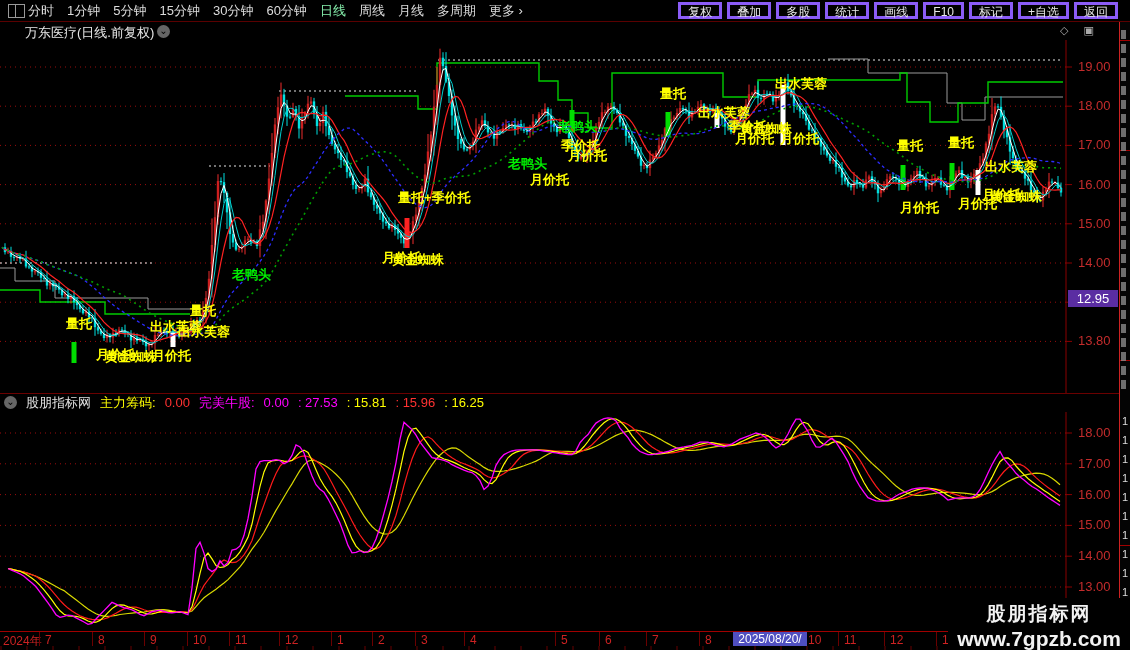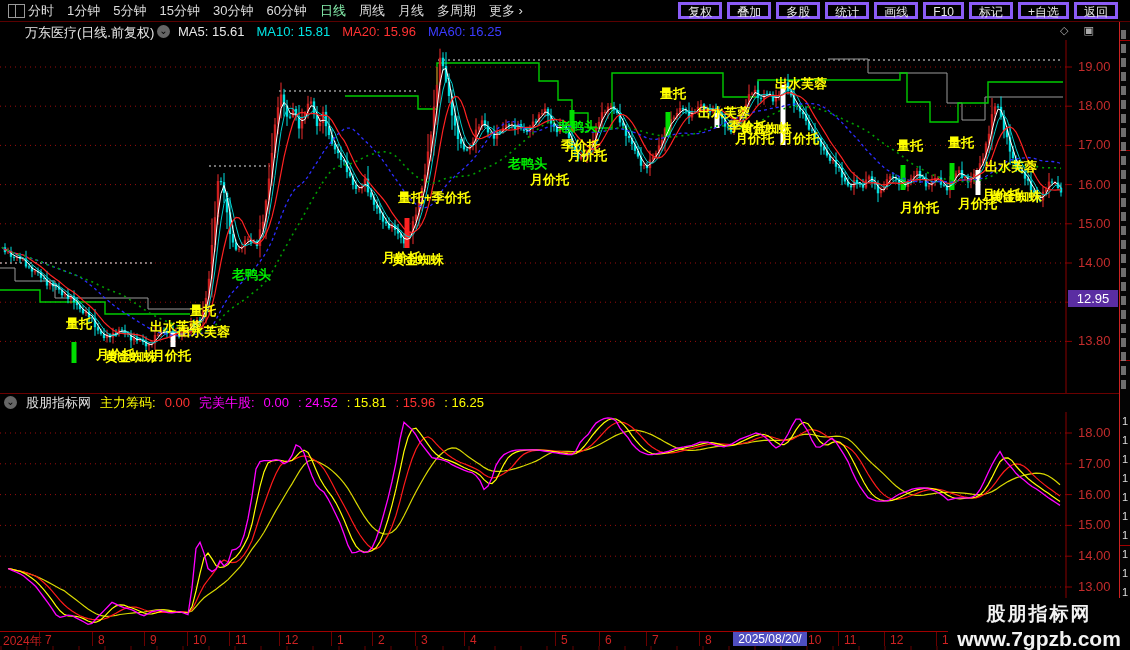--- a/index.html
+++ b/index.html
@@ -77,26 +77,20 @@
         <span class="tbtn">F10</span>
         <span class="tbtn">标记</span>
         <span class="tbtn">+自选</span>
         <span class="tbtn">返回</span>
       </div>
   </div>
 
   <div id="titlebar" class="abs">
     <span id="stock-title" class="abs">万东医疗(日线.前复权)</span>
     <span id="title-chevron" class="abs">⌄</span>
-    <span id="ma-row" class="abs">
-        <span style="color: rgb(232, 232, 232);">MA5: 15.61</span>
-        <span style="color: rgb(0, 229, 229);">MA10: 15.81</span>
-        <span style="color: rgb(255, 50, 50);">MA20: 15.96</span>
-        <span style="color: rgb(59, 59, 255);">MA60: 16.25</span>
-      </span>
     <span id="title-icons" class="abs">◇ ▣</span>
   </div>
 
   <svg id="mainsvg" width="1130" height="353" style="top:40px">
       <defs>
         <clipPath id="clipMain">
           <rect x="0" y="0" width="1066" height="353"></rect>
         </clipPath>
       </defs>
       <line x1="0" y1="27" x2="1066" y2="27" stroke="#9a0d0d" stroke-width="1" stroke-dasharray="1 4"></line>
@@ -892,21 +886,21 @@
 
   <div class="hline abs" style="top:393px;background:#6a0000"></div>
 
   <div id="p2head" class="abs">
     <span id="p2-chevron">⌄</span>
   <span style="color: rgb(224, 224, 224);">股朋指标网</span>
       <span style="color: rgb(255, 255, 0);">主力筹码:</span>
       <span style="color: rgb(255, 50, 50);">0.00</span>
       <span style="color: rgb(255, 0, 255);">完美牛股:</span>
       <span style="color: rgb(255, 0, 255);">0.00</span>
-      <span style="color: rgb(255, 0, 255);">: 24.52</span>
+      <span style="color: rgb(255, 0, 255);">: 27.53</span>
       <span style="color: rgb(255, 255, 0);">: 15.81</span>
       <span style="color: rgb(255, 50, 50); text-align: center;">: 15.96</span>
       <span style="color: rgb(255, 255, 0);">: 16.25</span>
     </div>
 
   <svg id="subsvg" width="1130" height="219" style="top:412px">
       <defs>
         <clipPath id="clipSub">
           <rect x="0" y="0" width="1066" height="219"></rect>
         </clipPath>

